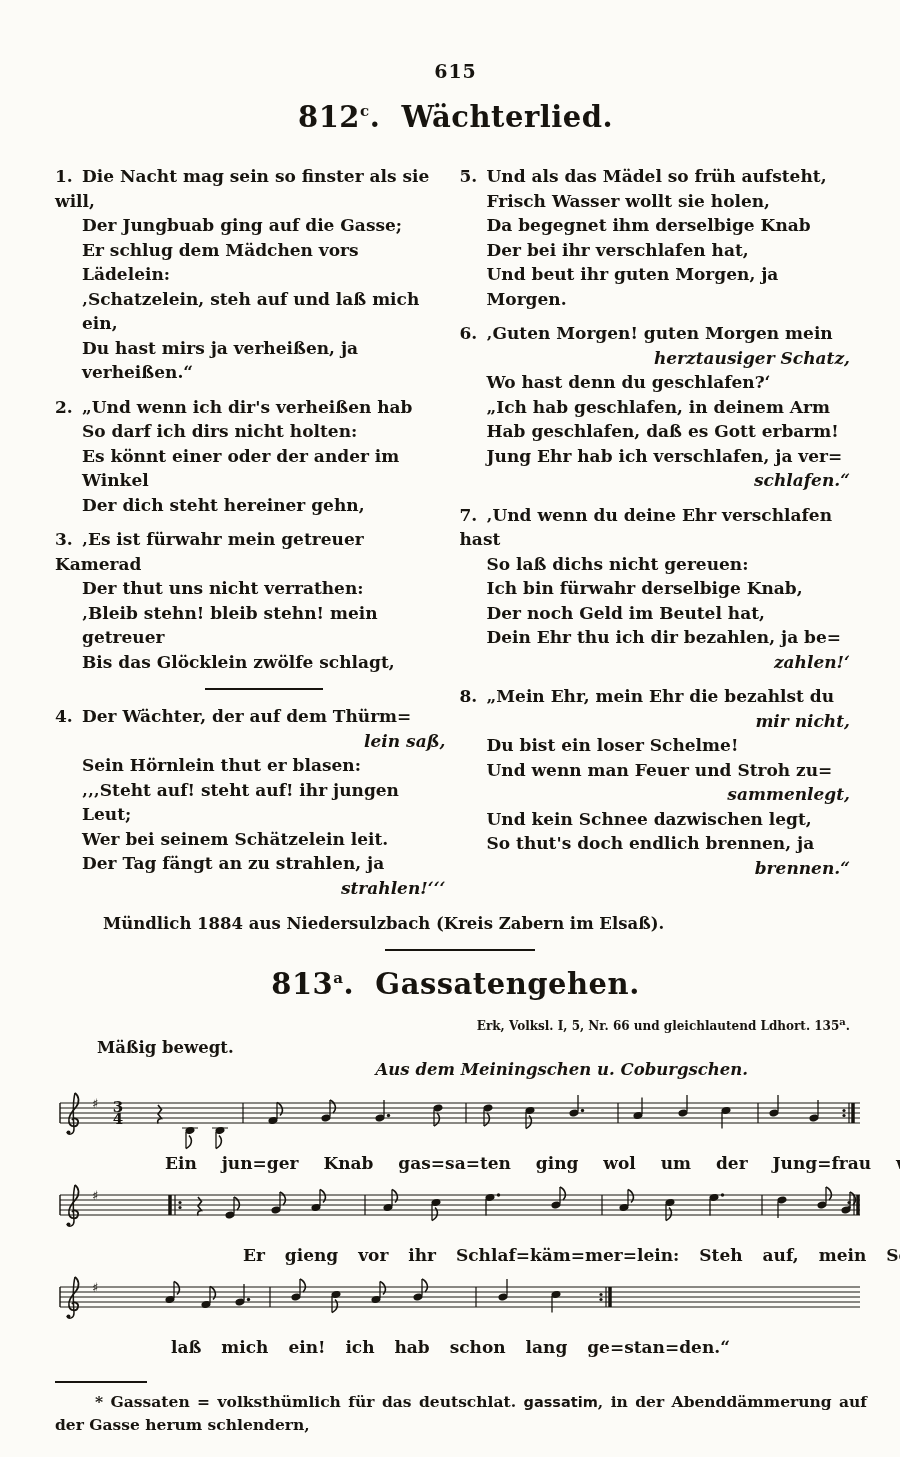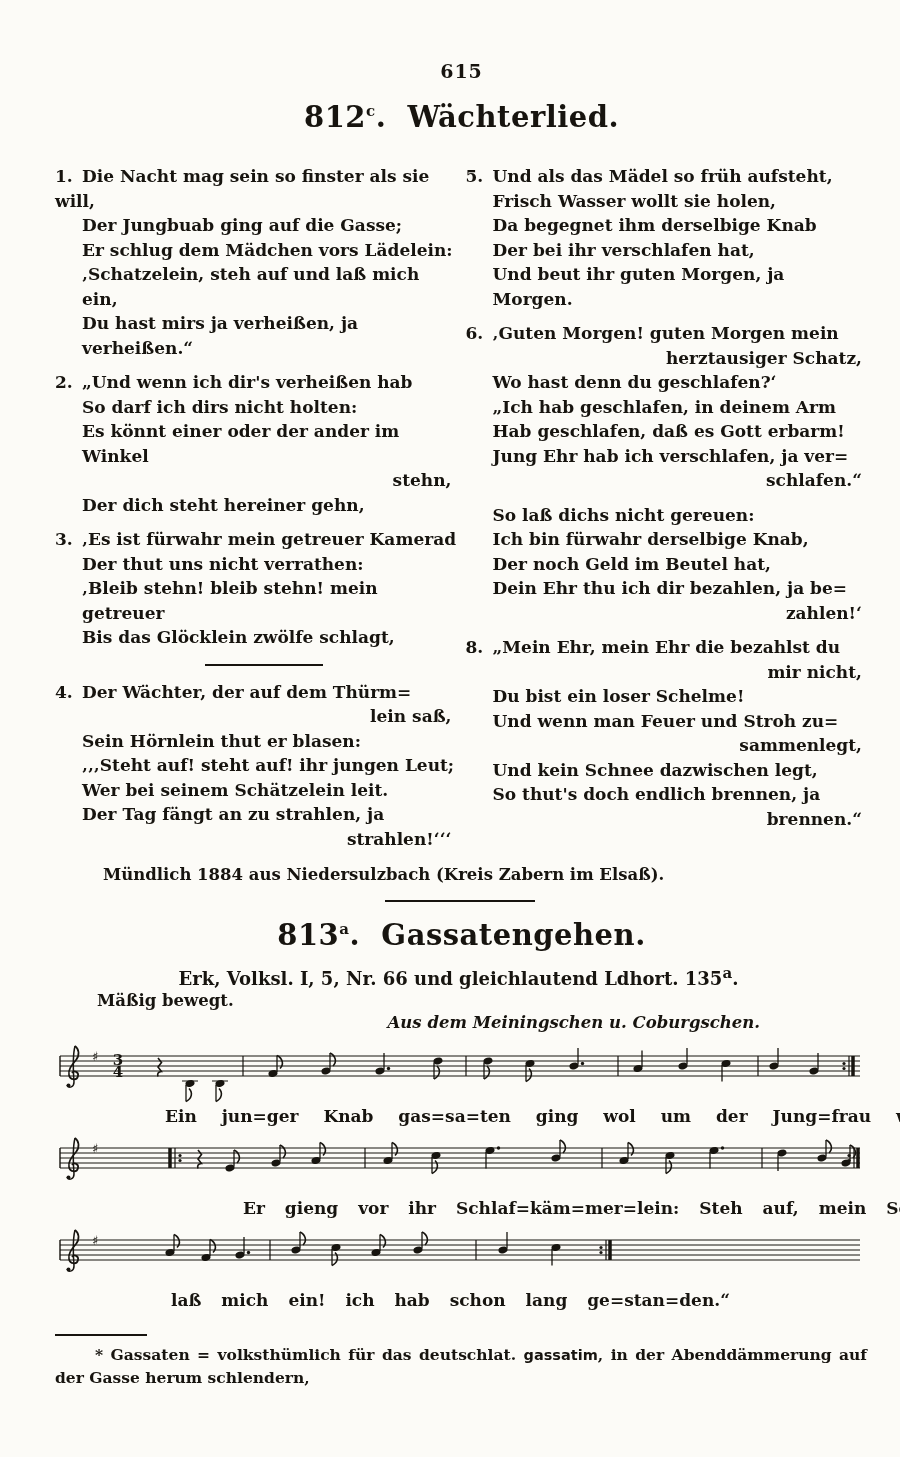--- a/index.html
+++ b/index.html
@@ -4,36 +4,36 @@
 <style>
   html,body{margin:0;padding:0;}
   body{
     width:900px;height:1457px;
     background:#fcfbf7;
     color:#17140f;
     font-family:"DejaVu Serif", serif;
     font-weight:700;
     overflow:hidden;
   }
-  .page{box-sizing:border-box;width:900px;height:1457px;padding:60px 32px 20px 55px;}
+  .page{box-sizing:border-box;width:900px;height:1457px;padding:60px 44px 20px 55px;}
   .pageno{text-align:center;font-size:19px;letter-spacing:1px;margin-bottom:18px;}
   .song-head{text-align:center;font-size:29px;letter-spacing:.5px;margin-bottom:30px;}
   .song-head sup{font-size:15px;}
   .cols{display:flex;gap:8px;}
   .col{width:403px;font-size:17px;line-height:24.5px;}
   .verse{margin-bottom:10px;}
   .vline{padding-left:27px;}
   .vline.first{padding-left:0;}
-  .vline.right{text-align:right;padding-right:6px;}
+  .vline.right{text-align:right;padding-right:6px;font-style:italic;}
   .vnum{display:inline-block;width:27px;}
   .verse-divider{width:118px;border-top:2px solid #17140f;margin:14px auto 14px 150px;height:0;}
   .source{font-size:16.5px;padding-left:48px;margin-top:4px;}
   .mid-rule{width:150px;border-top:2px solid #17140f;margin:16px auto 0 330px;height:0;}
   .song-head2{margin-top:16px;margin-bottom:10px;}
-  .att1{text-align:center;font-size:18px;padding-right:6px;line-height:22px;}
+  .att1{text-align:right;font-size:12px;padding-right:6px;line-height:22px;}
   .att-row{display:flex;font-size:16.5px;line-height:22px;flex-direction:column;}
   .tempo{margin-left:42px;}
   .att2{margin-left:auto;margin-right:108px;font-style:italic;}
   .system{margin-top:10px;}
   .system svg{display:block;margin-left:3px;}
   .music-lyrics{font-size:17px;margin-top:0px;white-space:nowrap;}
   .sys1 .music-lyrics{margin-left:110px;word-spacing:19px;}
   .sys2 .music-lyrics{margin-left:188px;word-spacing:14px;}
   .sys3 .music-lyrics{margin-left:116px;word-spacing:14px;}
   .foot-rule{width:92px;border-top:2px solid #17140f;margin:24px 0 8px 0;height:0;}
@@ -55,21 +55,20 @@
           <div class="vline first"><span class="vnum">1.</span><span>Die Nacht mag sein so finster als sie will,</span></div>
           <div class="vline"><span>Der Jungbuab ging auf die Gasse;</span></div>
           <div class="vline"><span>Er schlug dem Mädchen vors Lädelein:</span></div>
           <div class="vline"><span>‚Schatzelein, steh auf und laß mich ein,</span></div>
           <div class="vline"><span>Du hast mirs ja verheißen, ja verheißen.“</span></div>
         </div>
         <div class="verse">
           <div class="vline first"><span class="vnum">2.</span><span>„Und wenn ich dir's verheißen hab</span></div>
           <div class="vline"><span>So darf ich dirs nicht holten:</span></div>
           <div class="vline"><span>Es könnt einer oder der ander im Winkel</span></div>
-          <div class="vline right"><span>stehn,</span></div>
           <div class="vline"><span>Der dich steht hereiner gehn,</span></div>
         </div>
         <div class="verse">
           <div class="vline first"><span class="vnum">3.</span><span>‚Es ist fürwahr mein getreuer Kamerad</span></div>
           <div class="vline"><span>Der thut uns nicht verrathen:</span></div>
           <div class="vline"><span>‚Bleib stehn! bleib stehn! mein getreuer</span></div>
           <div class="vline"><span>Bis das Glöcklein zwölfe schlagt,</span></div>
         </div>
         <div class="verse-divider"></div>
         <div class="verse">
@@ -93,20 +92,21 @@
         <div class="verse">
           <div class="vline first"><span class="vnum">6.</span><span>‚Guten Morgen! guten Morgen mein</span></div>
           <div class="vline right"><span>herztausiger Schatz,</span></div>
           <div class="vline"><span>Wo hast denn du geschlafen?‘</span></div>
           <div class="vline"><span>„Ich hab geschlafen, in deinem Arm</span></div>
           <div class="vline"><span>Hab geschlafen, daß es Gott erbarm!</span></div>
           <div class="vline"><span>Jung Ehr hab ich verschlafen, ja ver=</span></div>
           <div class="vline right"><span>schlafen.“</span></div>
         </div>
         <div class="verse">
+          <div class="vline first"><span class="vnum">7.</span><span>‚Und wenn du deine Ehr verschlafen hast</span></div>
           <div class="vline"><span>So laß dichs nicht gereuen:</span></div>
           <div class="vline"><span>Ich bin fürwahr derselbige Knab,</span></div>
           <div class="vline"><span>Der noch Geld im Beutel hat,</span></div>
           <div class="vline"><span>Dein Ehr thu ich dir bezahlen, ja be=</span></div>
           <div class="vline right"><span>zahlen!‘</span></div>
         </div>
         <div class="verse">
           <div class="vline first"><span class="vnum">8.</span><span>„Mein Ehr, mein Ehr die bezahlst du</span></div>
           <div class="vline right"><span>mir nicht,</span></div>
           <div class="vline"><span>Du bist ein loser Schelme!</span></div>

